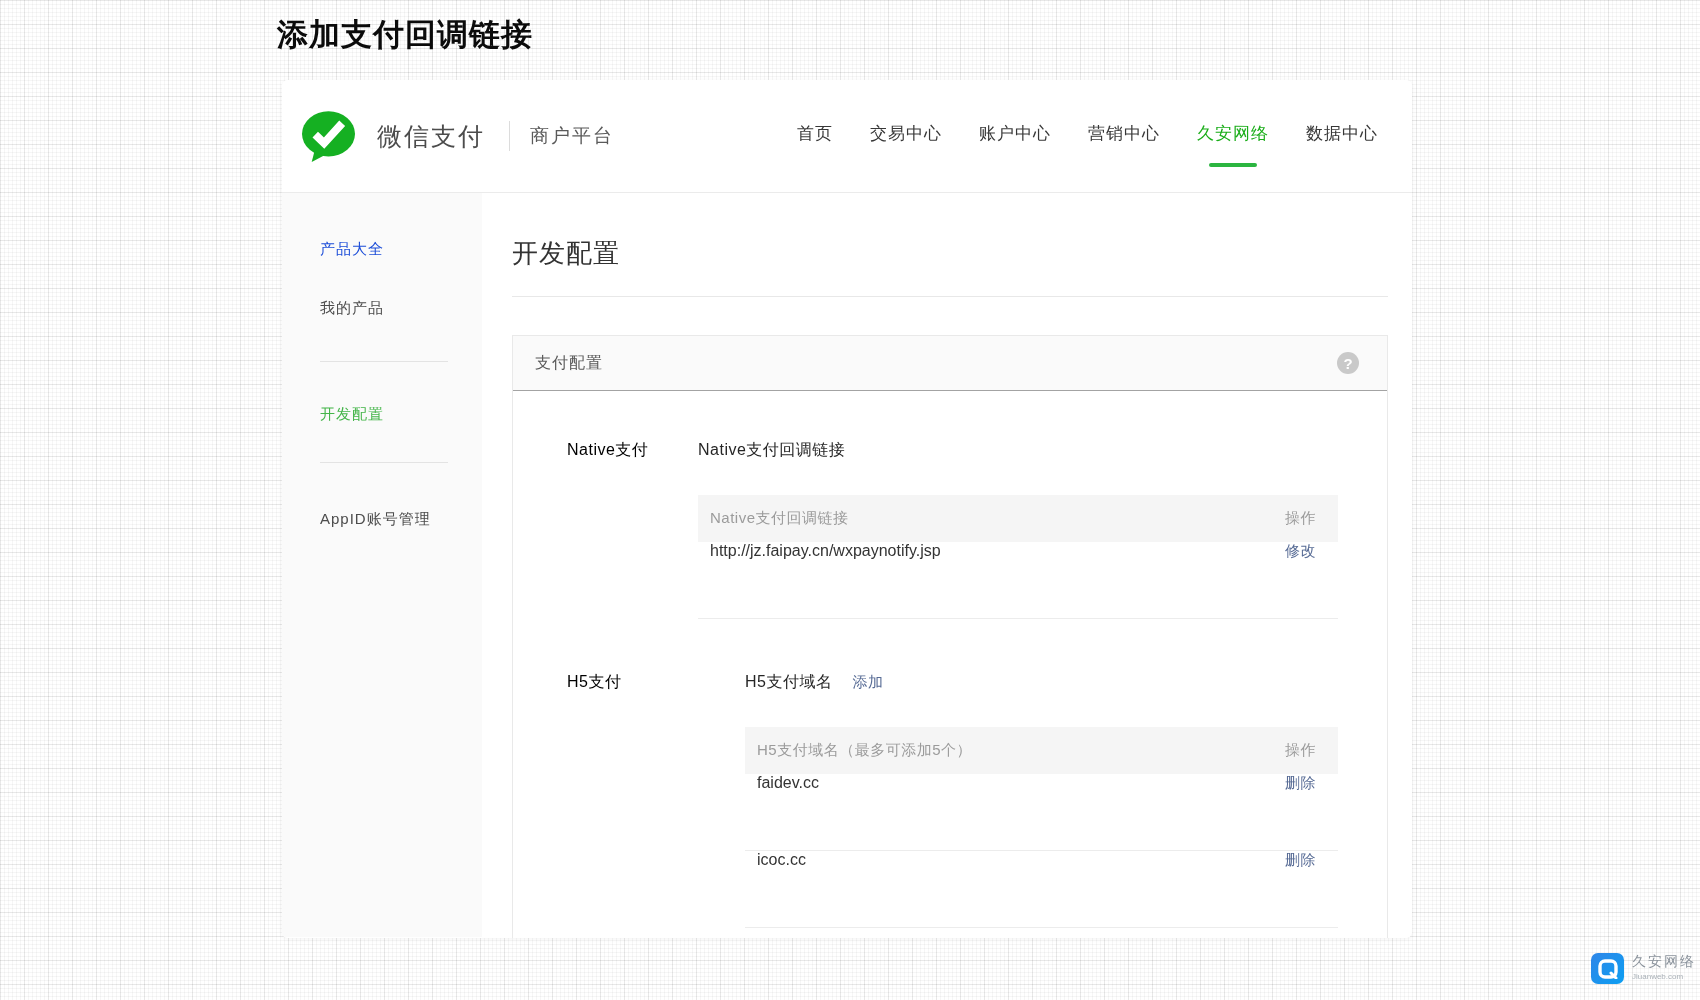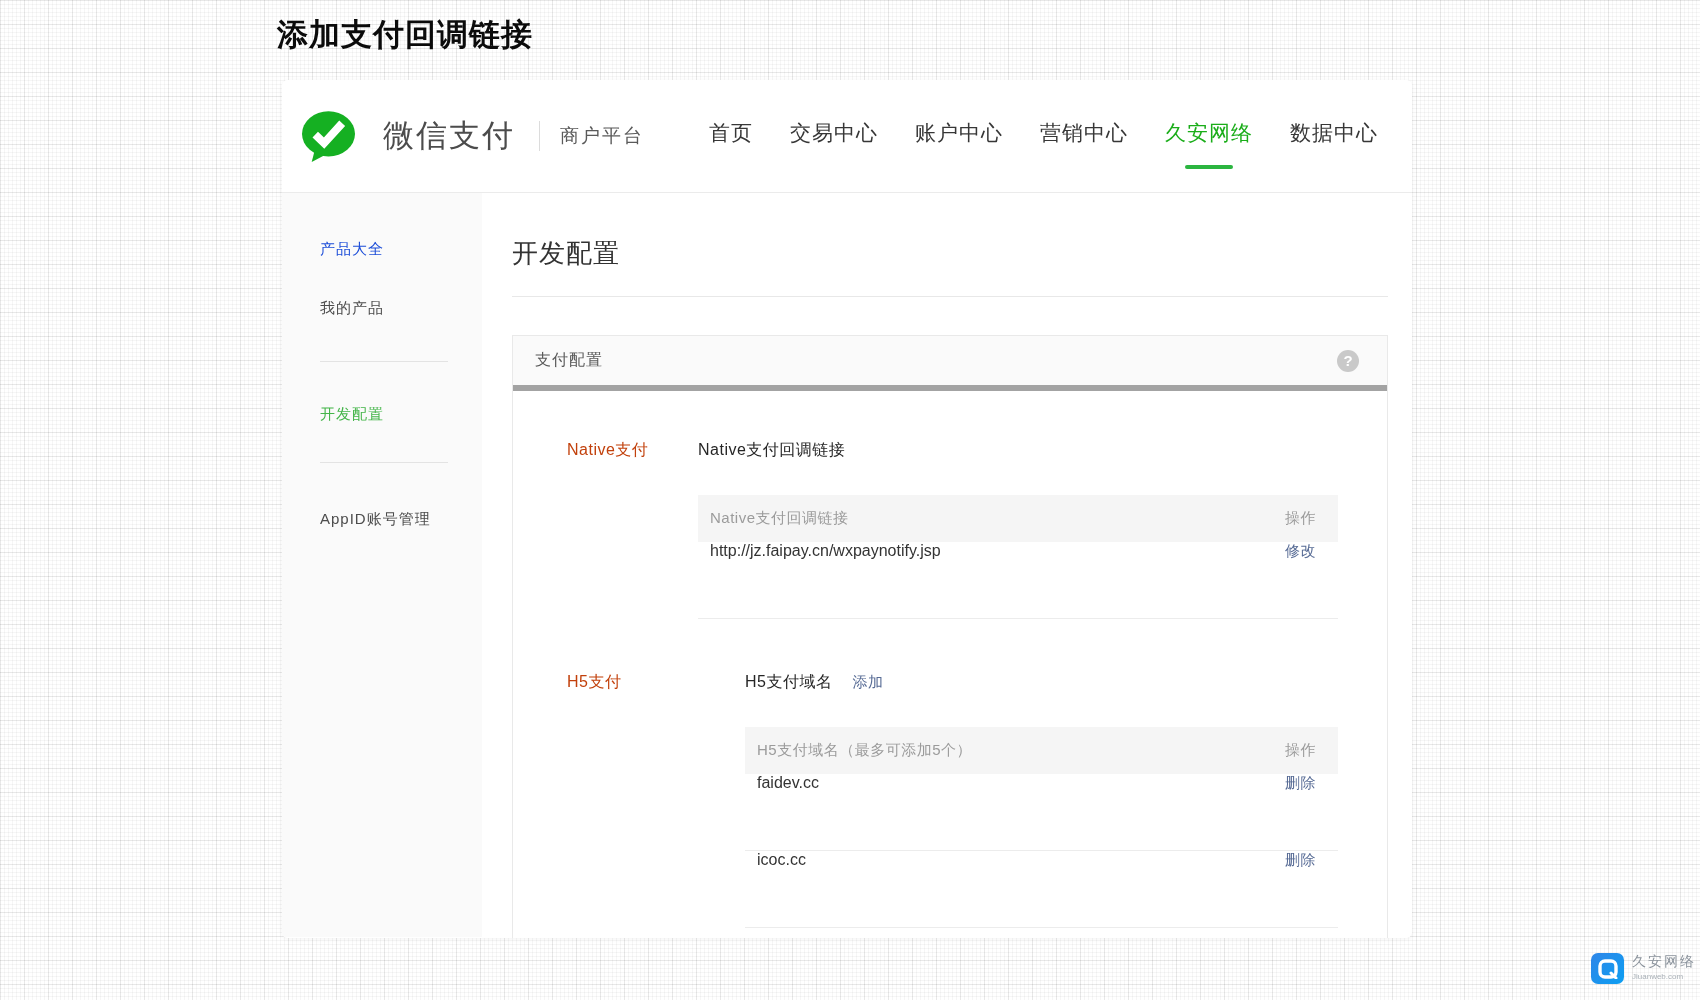--- a/index.html
+++ b/index.html
@@ -24,26 +24,26 @@
     background:#fff; border-radius:6px; box-shadow:0 1px 5px rgba(0,0,0,0.05);
     overflow:hidden;
   }
   
   .card-header{
     height:113px; display:flex; align-items:center;
     padding:0 34px 0 18px; border-bottom:1px solid #ebebeb; background:#fff;
   }
   .brand{ display:flex; align-items:center; cursor:pointer; }
   .brand-logo{ width:57px; height:53px; flex:0 0 auto; }
-  .brand-name{ font-size:31px; color:#4c4c4c; margin-left:26px; letter-spacing:2px; }
+  .brand-name{ font-size:25px; color:#4c4c4c; margin-left:20px; letter-spacing:2px; }
   .brand-divider{ width:1px; height:30px; background:#dcdcdc; margin:0 20px 0 24px; }
   .brand-portal{ font-size:19px; color:#5a5a5a; letter-spacing:2px; }
   .top-nav{ margin-left:auto; display:flex; gap:37px; }
   .nav-item{
-    font-size:21px; color:#373737; position:relative; cursor:pointer;
+    font-size:17px; color:#373737; position:relative; cursor:pointer;
     padding:8px 0 14px 0; letter-spacing:1px;
   }
   .nav-item.active{ color:#1aad19; }
   .nav-item.active::after{
     content:""; position:absolute; left:50%; transform:translateX(-50%);
     bottom:-8px; width:48px; height:4px; background:#2bb540; border-radius:2px;
   }
   
   .card-body{ display:flex; height:744px; }
   .sidebar{ width:200px; background:#fafafa; padding-top:48px; flex:0 0 auto; }
@@ -58,33 +58,33 @@
   .m3{ margin-bottom:40px; }
   .main{ flex:1; padding:0 24px 0 30px; }
   .main-title{ margin-top:43px; font-size:26px; color:#333; font-weight:400; letter-spacing:1px; }
   .main-divider{ border:none; border-top:1px solid #e8e8e8; margin-top:25px; }
   
   .panel{
     margin-top:38px; height:604px;
     border:1px solid #e9e9e9; border-bottom:none; overflow:hidden; background:#fff;
   }
   .panel-header{
-    height:55px; background:#fafafa; border-bottom:6px solid #a3a3a3;
+    height:55px; background:#fafafa; border-bottom:1px solid #a3a3a3;
     display:flex; align-items:center; padding:0 28px 0 22px;
   }
   .panel-title{ font-size:16px; color:#595959; letter-spacing:1px; }
   .help-icon{
     margin-left:auto; width:22px; height:22px; border-radius:50%;
     background:#c9c9c9; color:#fff; font-size:15px; font-weight:700;
     display:flex; align-items:center; justify-content:center; cursor:pointer;
   }
   .section{ display:flex; }
   .section.native{ margin-top:48px; }
   .section.h5{ margin-top:52px;gap:47px; }
-  .section-label{ width:131px; margin-left:54px; font-size:16px; color:#c2410c; line-height:22px; letter-spacing:0.5px; }
+  .section-label{ width:131px; margin-left:54px; font-size:16px; color:#000000; line-height:22px; letter-spacing:0.5px; }
   .section-content{ flex:1; margin-right:49px; }
   .section-title-row{ display:flex; align-items:center; gap:20px; line-height:22px; }
   .section-title{ font-size:16px; color:#262626; letter-spacing:0.5px; }
   .link{ color:#576b95; font-size:15px; cursor:pointer; letter-spacing:0.5px; }
   .table-head{
     margin-top:34px; height:47px; background:#f5f5f5;
     display:flex; align-items:center; padding:0 22px 0 12px;
     font-size:15px; color:#9b9b9b; letter-spacing:0.5px;
   }
   .table-head .col-action{ margin-left:auto; }

